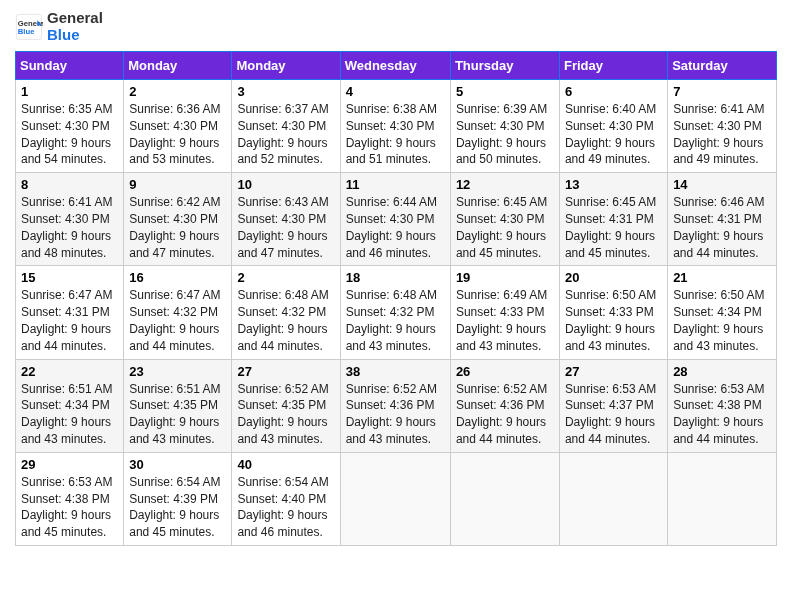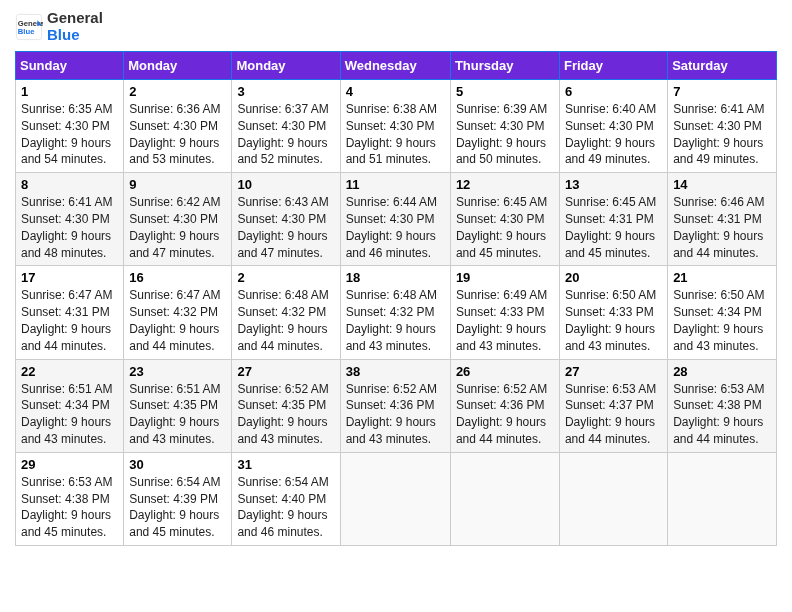--- a/index.html
+++ b/index.html
@@ -177,21 +177,21 @@
             <span class="day-num">13</span>
             <div class="day-info">Sunrise: 6:45 AM<br>Sunset: 4:31 PM<br>Daylight: 9 hours and 45 minutes.</div>
           </td>
           <td>
             <span class="day-num">14</span>
             <div class="day-info">Sunrise: 6:46 AM<br>Sunset: 4:31 PM<br>Daylight: 9 hours and 44 minutes.</div>
           </td>
         </tr>
         <tr>
           <td>
-            <span class="day-num">17</span>
+            <span class="day-num">15</span>
             <div class="day-info">Sunrise: 6:47 AM<br>Sunset: 4:31 PM<br>Daylight: 9 hours and 44 minutes.</div>
           </td>
           <td>
             <span class="day-num">16</span>
             <div class="day-info">Sunrise: 6:47 AM<br>Sunset: 4:32 PM<br>Daylight: 9 hours and 44 minutes.</div>
           </td>
           <td>
             <span class="day-num">2</span>
             <div class="day-info">Sunrise: 6:48 AM<br>Sunset: 4:32 PM<br>Daylight: 9 hours and 44 minutes.</div>
           </td>
@@ -245,21 +245,21 @@
         <tr>
           <td>
             <span class="day-num">29</span>
             <div class="day-info">Sunrise: 6:53 AM<br>Sunset: 4:38 PM<br>Daylight: 9 hours and 45 minutes.</div>
           </td>
           <td>
             <span class="day-num">30</span>
             <div class="day-info">Sunrise: 6:54 AM<br>Sunset: 4:39 PM<br>Daylight: 9 hours and 45 minutes.</div>
           </td>
           <td>
-            <span class="day-num">31</span>
+            <span class="day-num">40</span>
             <div class="day-info">Sunrise: 6:54 AM<br>Sunset: 4:40 PM<br>Daylight: 9 hours and 46 minutes.</div>
           </td>
           <td class="empty-cell"></td>
           <td class="empty-cell"></td>
           <td class="empty-cell"></td>
           <td class="empty-cell"></td>
         </tr>
       </tbody>
   </table>
 </div>

